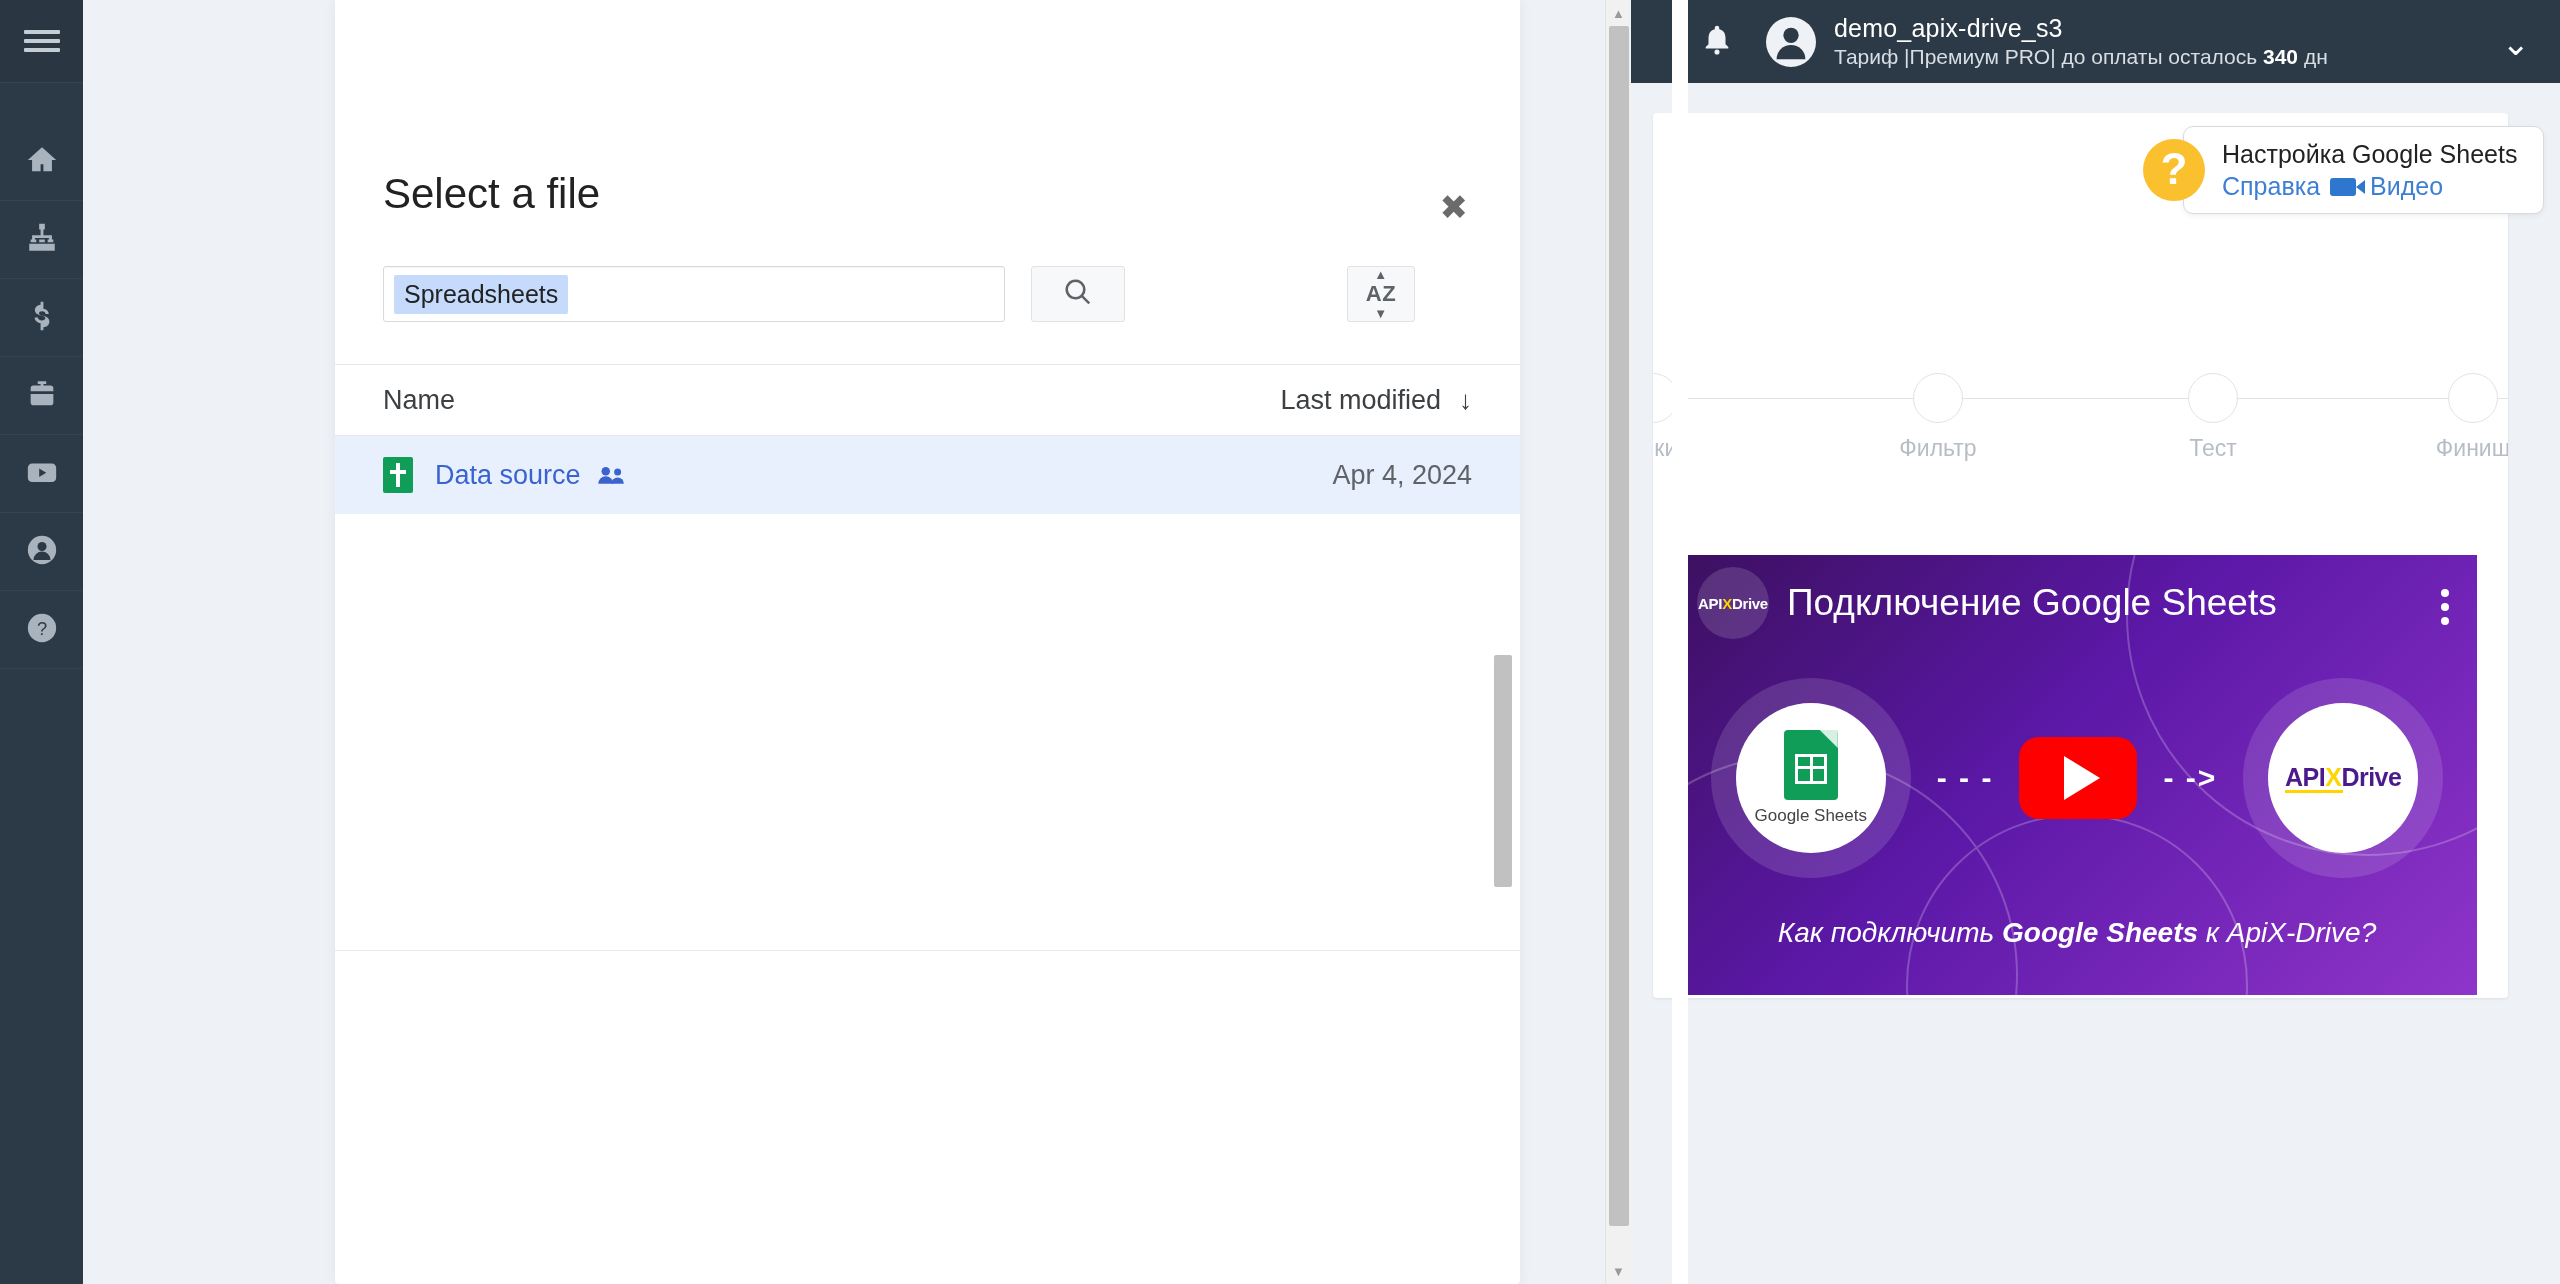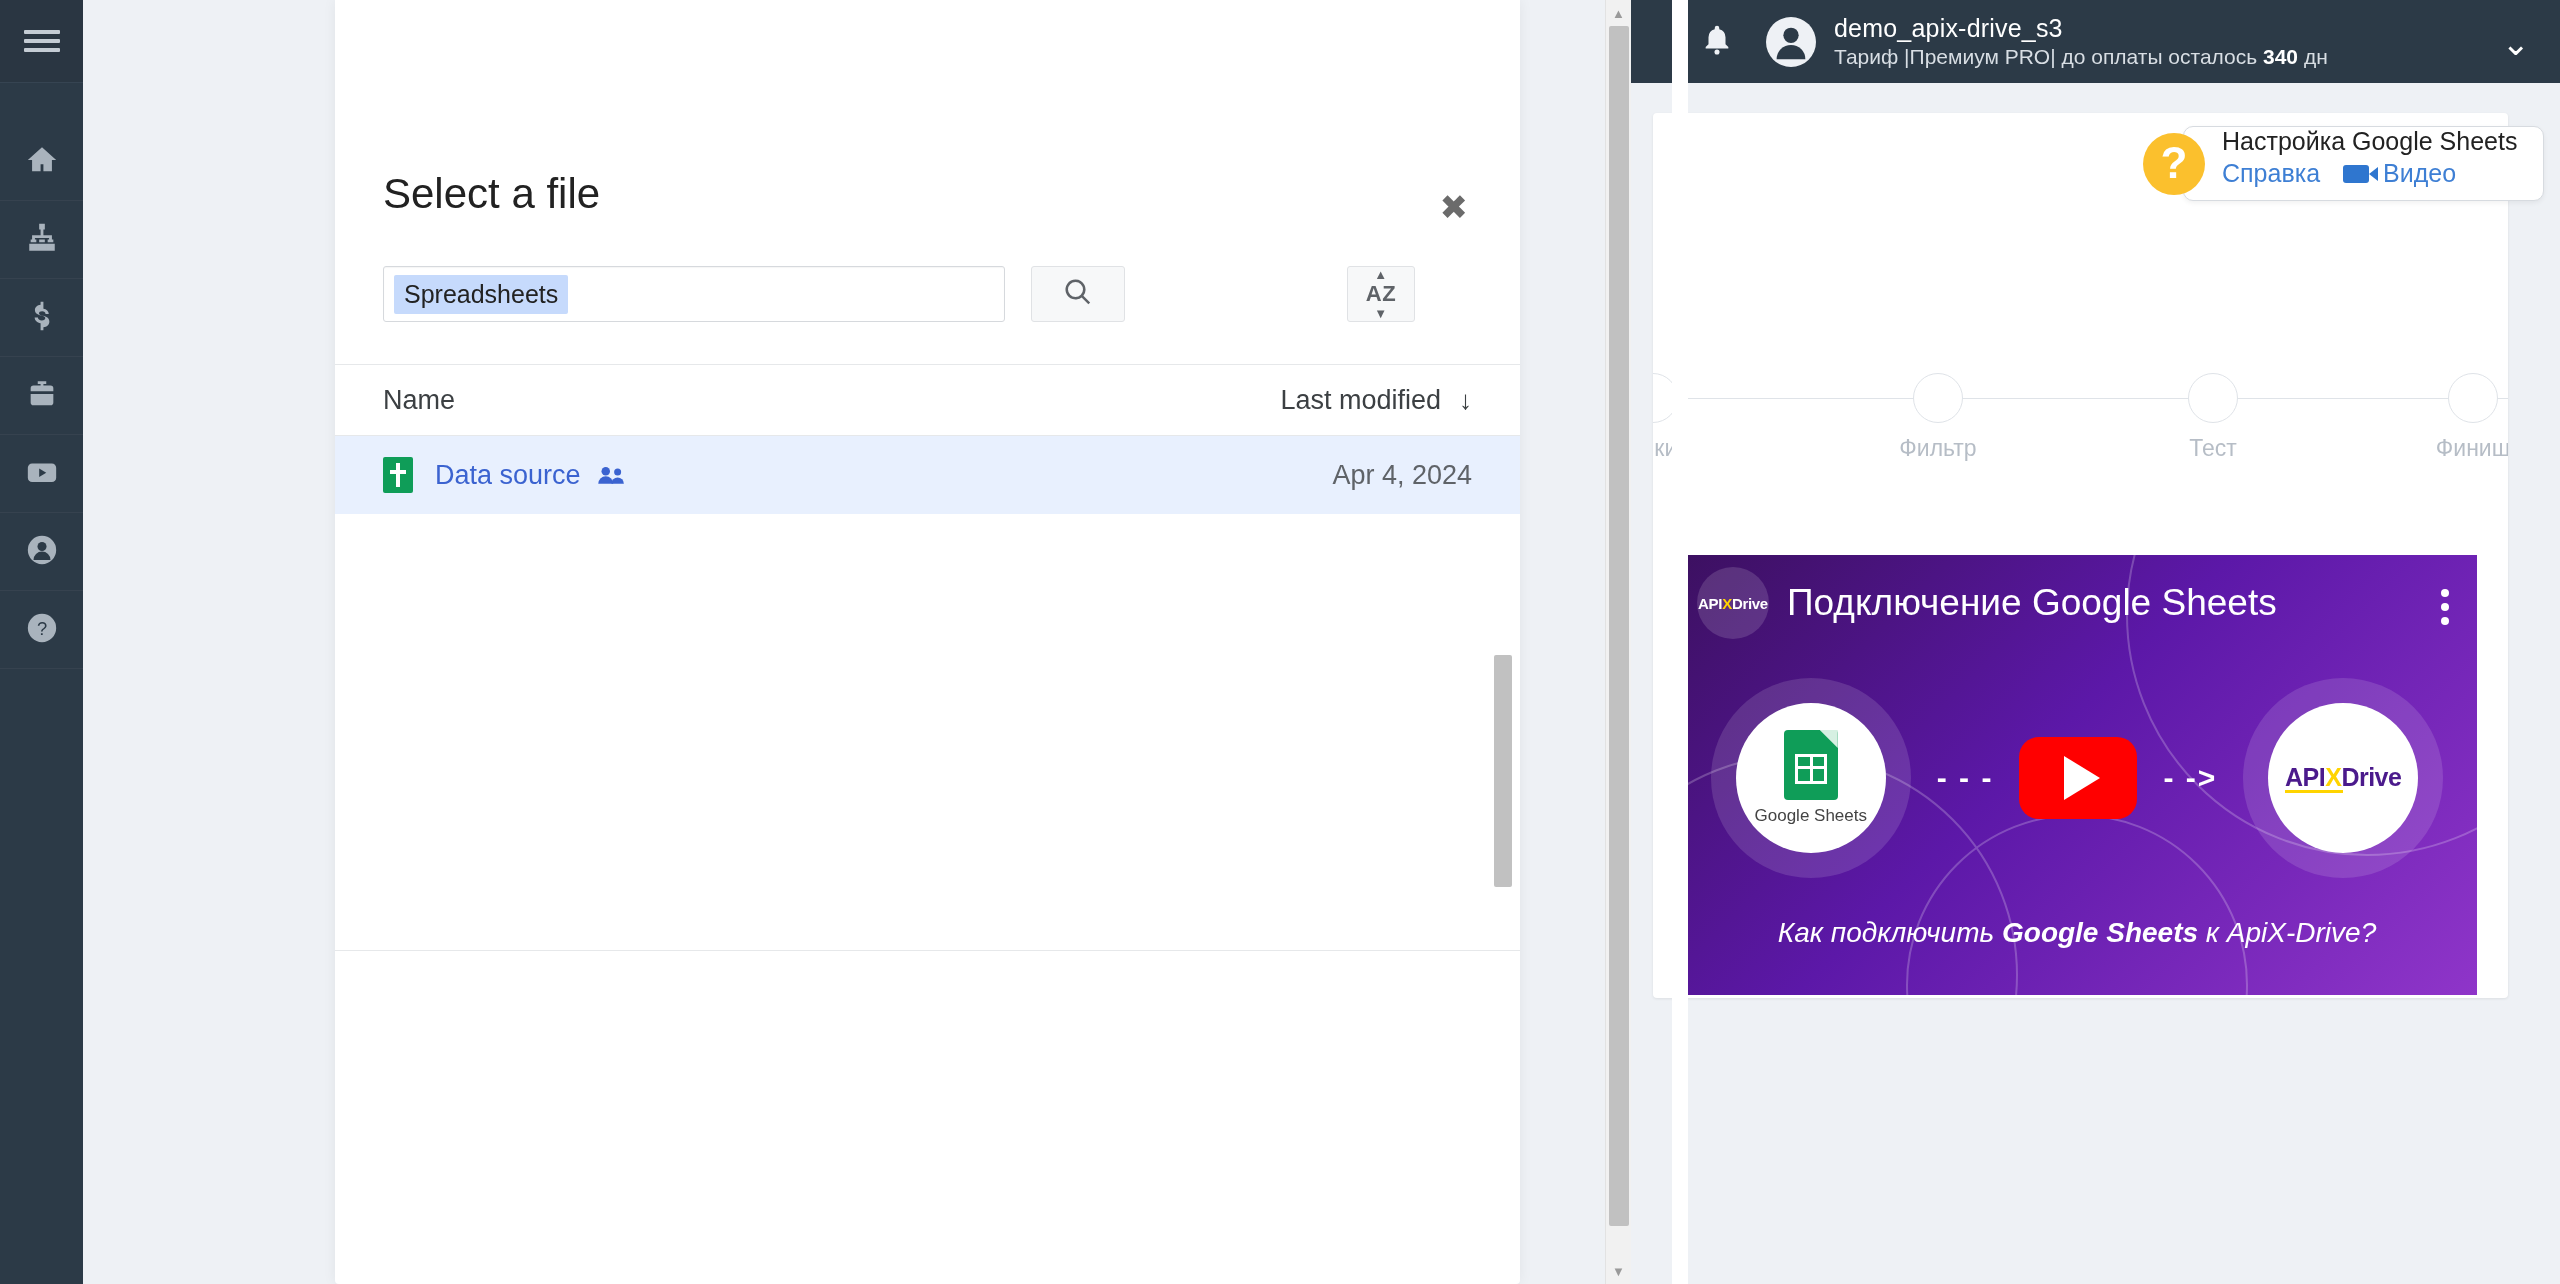--- a/index.html
+++ b/index.html
@@ -77,24 +77,24 @@
     position: absolute; left: 2143px; top: 126px; display: flex; align-items: center;
     z-index: 30;
   }
   .help-q {
     width: 62px; height: 62px; border-radius: 50%; background: #fbc02d;
     color: #fff; font-size: 44px; font-weight: bold; line-height: 60px; text-align: center;
     position: relative; z-index: 2;
   }
   .help-box {
     margin-left: -22px; background: #fff; border: 1px solid #d7dbe0; border-radius: 10px;
-    padding: 0 26px 12px 38px; box-shadow: 0 2px 5px rgba(0,0,0,.06);
+    padding: 13px 26px 12px 38px; box-shadow: 0 2px 5px rgba(0,0,0,.06);
   }
   .help-title { font-size: 25px; color: #222; white-space: nowrap; }
-  .help-links { margin-top: 3px; font-size: 25px; color: #3e7fd4; display:flex; align-items:center; gap: 23px; }
+  .help-links { margin-top: 3px; font-size: 25px; color: #3e7fd4; display:flex; align-items:center; gap: 10px; }
   .help-links .cam {
     display:inline-block; width: 26px; height: 18px; background: #2f76cf; border-radius: 3px; position: relative;
   }
   .help-links .cam:after {
     content:""; position:absolute; right:-9px; top:2px;
     border-top: 7px solid transparent; border-bottom: 7px solid transparent; border-right: 9px solid #2f76cf;
   }
 
   
   .stepper { position: absolute; left: 0; top: 260px; width: 855px; height: 110px; }

